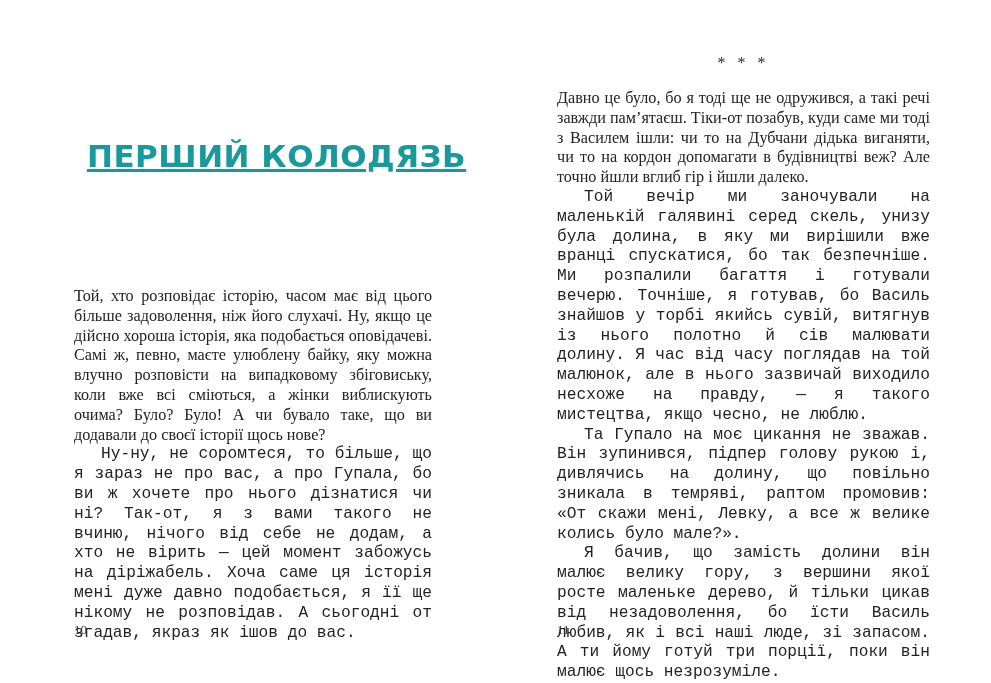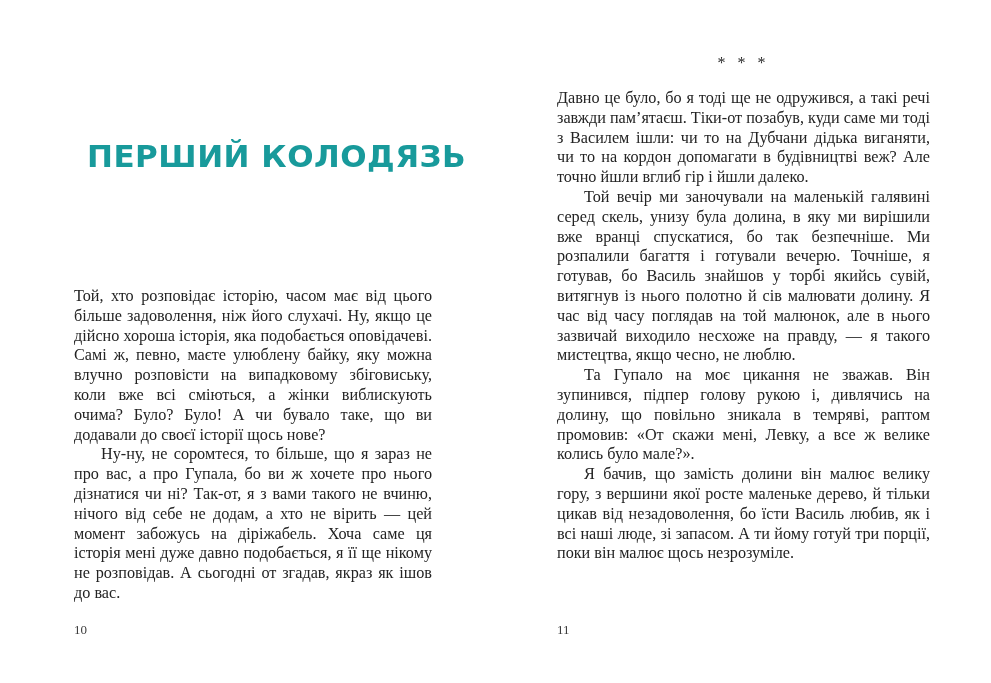--- a/index.html
+++ b/index.html
@@ -33,20 +33,21 @@
     position: absolute;
     top: 138px;
     left: 13px;
     margin: 0;
     font-family: "DejaVu Sans", sans-serif;
     font-weight: bold;
     font-size: 31px;
     letter-spacing: 0.5px;
     color: #189a9b;
     white-space: nowrap;
+    text-decoration: underline;
   }
   .section-divider {
     position: absolute;
     top: 54px;
     left: 0;
     width: 100%;
     text-align: center;
     font-size: 16px;
     letter-spacing: 4px;
     color: #2a2a2a;
@@ -60,20 +61,21 @@
     text-align: justify;
   }
   .left-body  { top: 287px; }
   .right-body { top: 89px; }
   .para {
     margin: 0;
     padding: 0;
   }
   .para.indent {
     text-indent: 27px;
+    font-family: Liberation Mono, monospace;
   }
   .page-number {
     position: absolute;
     bottom: 45px;
     left: 0;
     width: 100%;
     font-size: 13px;
     color: #3c3c3c;
   }
 </style>

